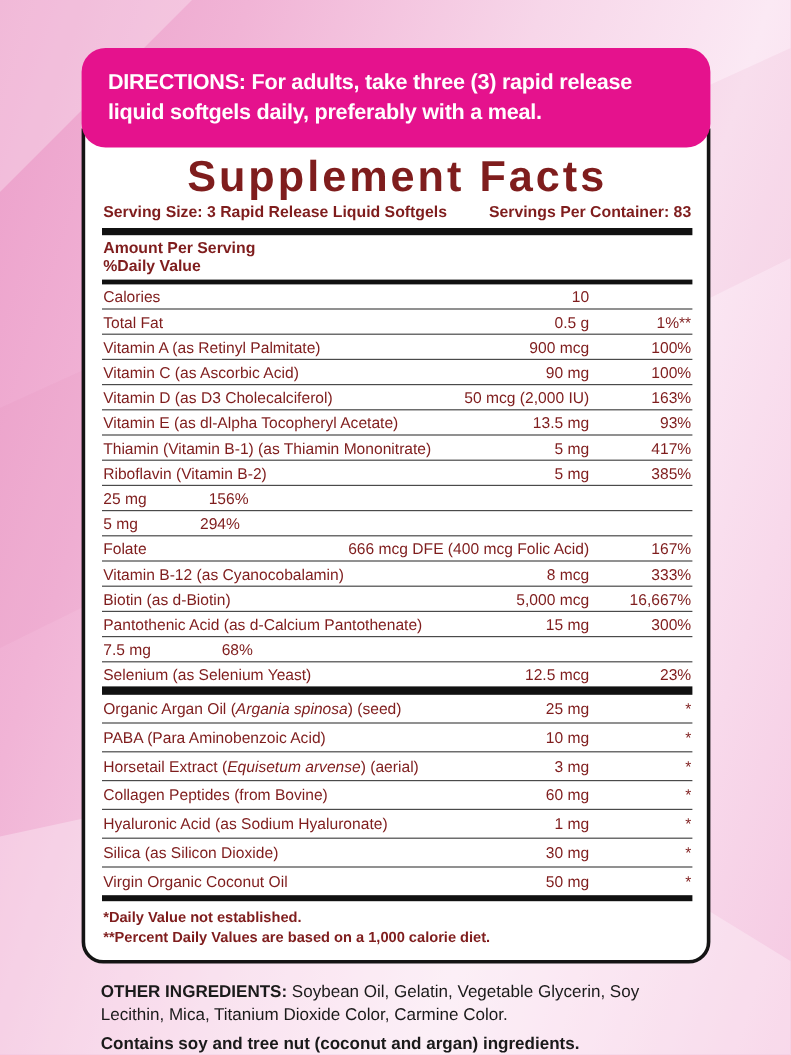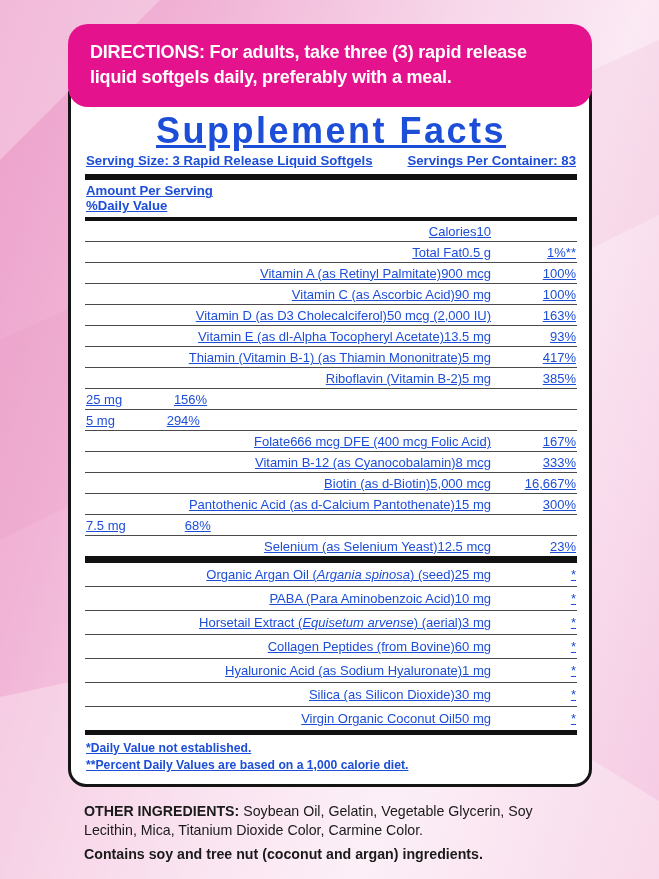--- a/index.html
+++ b/index.html
@@ -7,45 +7,45 @@
   .stage{position:relative;width:659px;height:879px;overflow:hidden;
     background:linear-gradient(108deg,#ec9fca 0%,#f1b4d6 22%,#f7d6e9 48%,#fbe9f4 68%,#f5c9e2 100%);}
   .facet{position:absolute;pointer-events:none;}
   .facet-1{left:-40px;top:-60px;width:260px;height:260px;background:rgba(255,255,255,0.28);
     clip-path:polygon(0 0,100% 0,0 100%);}
   .facet-2{left:0;top:40px;width:659px;height:500px;background:rgba(222,130,180,0.10);
     clip-path:polygon(0 60%,100% 0,100% 35%,0 100%);}
   .facet-3{left:0;bottom:0;width:659px;height:260px;background:rgba(255,255,255,0.30);
     clip-path:polygon(0 100%,0 30%,55% 0,100% 70%,100% 100%);}
 
-  .label-col{position:absolute;left:68px;top:24px;width:524px;}
+  .label-col{position:absolute;left:68px;top:40px;width:524px;}
 
   .directions{position:relative;z-index:2;background:#e5128d;border-radius:20px;
     padding:16px 20px 17px 22px;color:#ffffff;font-weight:bold;font-size:18px;
     letter-spacing:-0.2px;line-height:1.38;}
   .directions .dline{white-space:nowrap;}
 
   .panel{position:relative;z-index:1;margin-top:-16px;background:#ffffff;
     border:3px solid #141414;border-radius:0 0 18px 18px;padding:16px 12px 4px 14px;
-    color:#1d4ed8;text-decoration:underline;}
+    color:#7f1d1d;}
   .sf-title{margin-top:2px;text-align:center;font-weight:bold;font-size:36px;
     letter-spacing:2.5px;line-height:1.05;}
   .serving-line{display:flex;justify-content:space-between;align-items:baseline;
     font-weight:bold;font-size:13.2px;margin:4px 1px 6px 1px;white-space:nowrap;}
   .bar{background:#111;}
   .bar-1{height:6px;}
   .bar-2{height:4px;}
   .bar-3{height:7px;}
   .bar-4{height:5px;}
   .col-header{display:flex;justify-content:space-between;font-weight:bold;
     font-size:13.2px;padding:3px 1px 4px 1px;flex-direction:column;}
   .frow{display:flex;align-items:baseline;font-size:13px;padding:2.5px 1px;}
   .frow + .frow{border-top:1px solid #4a4a4a;}
   .rows-blend .frow{padding:4px 1px;}
-  .fname{flex:1;white-space:nowrap;text-align:right;}
+  .fname{flex:1;white-space:nowrap;}
   .famt{white-space:nowrap;text-align:right;}
   .fdv{width:85px;flex-shrink:0;text-align:right;white-space:nowrap;}
   .footnotes{padding:5px 1px 7px 1px;font-weight:bold;font-size:12.2px;line-height:1.35;}
   .footnotes div{white-space:nowrap;}
 
   .other-ing{margin:15px 6px 0 16px;font-size:14.2px;line-height:1.32;color:#1a1a1a;}
   .other-ing b{font-weight:bold;}
   .allergen{margin:6px 6px 0 16px;font-size:14.2px;font-weight:bold;color:#1a1a1a;}
 </style>
 </head>

